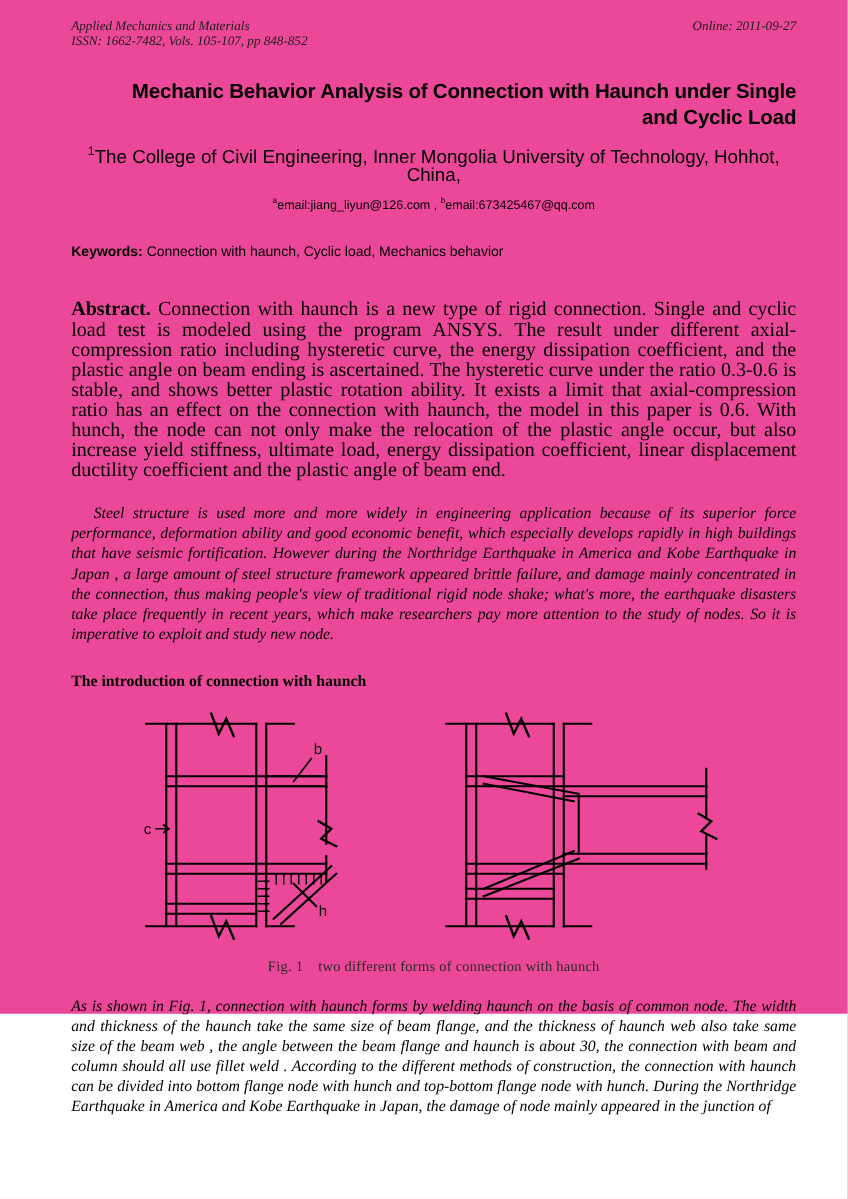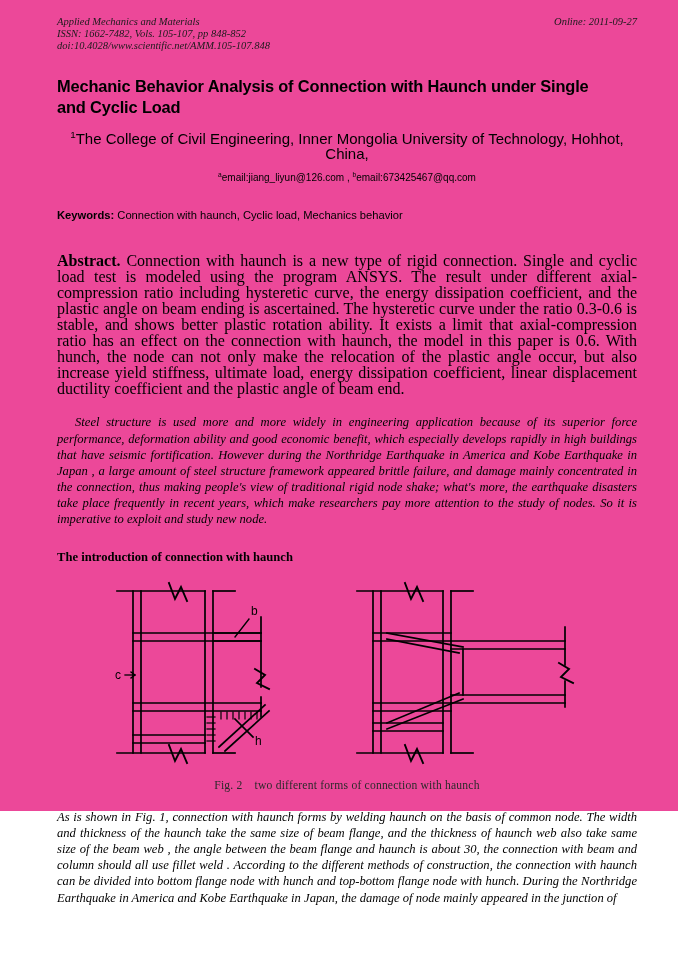--- a/index.html
+++ b/index.html
@@ -44,21 +44,21 @@
     top: 0;
     font-style: italic;
     font-size: 10.5px;
     white-space: nowrap;
   }
   .journal-header .jline { display: block; white-space: nowrap; }
 
   
   .title {
     margin-top: 23px;
-    text-align: left;
+    text-align: right;
     font-family: "Liberation Sans", sans-serif;
     font-weight: bold;
     font-size: 16.4px;
     line-height: 21px;
     letter-spacing: -0.15px;
   }
 
   
   .authors {
     margin-top: 13px;
@@ -146,21 +146,20 @@
 </style>
 </head>
 <body>
 
 <div class="page">
   <div class="content">
 
     <div class="journal-header">
       <span class="jline">Applied Mechanics and Materials</span>
       <span class="jline">ISSN: 1662-7482, Vols. 105-107, pp 848-852</span>
-      <span class="jline">doi:10.4028/www.scientific.net/AMM.105-107.848</span>
       <span class="online">Online: 2011-09-27</span>
     </div>
 
     <div class="title">
       <span>Mechanic Behavior Analysis of Connection with Haunch under Single</span>
       <br>
       <span>and Cyclic Load</span>
     </div>
 
 
@@ -327,19 +326,19 @@
           </g>
         </g>
 
         <g font-family="Liberation Sans, sans-serif" font-size="12" fill="#000000">
           <text x="194" y="38">b</text>
           <text x="58" y="102">c</text>
           <text x="198" y="168">h</text>
         </g>
       </svg>
 
-      <div class="fig-caption"><span>Fig. 2</span><span class="gap"></span><span>two different forms of connection with haunch</span></div>
+      <div class="fig-caption"><span>Fig. 1</span><span class="gap"></span><span>two different forms of connection with haunch</span></div>
     </div>
 
     <div class="para noindent">As is shown in Fig. 1, connection with haunch forms by welding haunch on the basis of common node. The width and thickness of the haunch take the same size of beam flange, and the thickness of haunch web also take same size of the beam web , the angle between the beam flange and haunch is about 30, the connection with beam and column should all use fillet weld . According to the different methods of construction, the connection with haunch can be divided into bottom flange node with hunch and top-bottom flange node with hunch. During the Northridge Earthquake in America and Kobe Earthquake in Japan, the damage of node mainly appeared in the junction of</div>
 
   </div>
 </div>
 
 </body></html>

